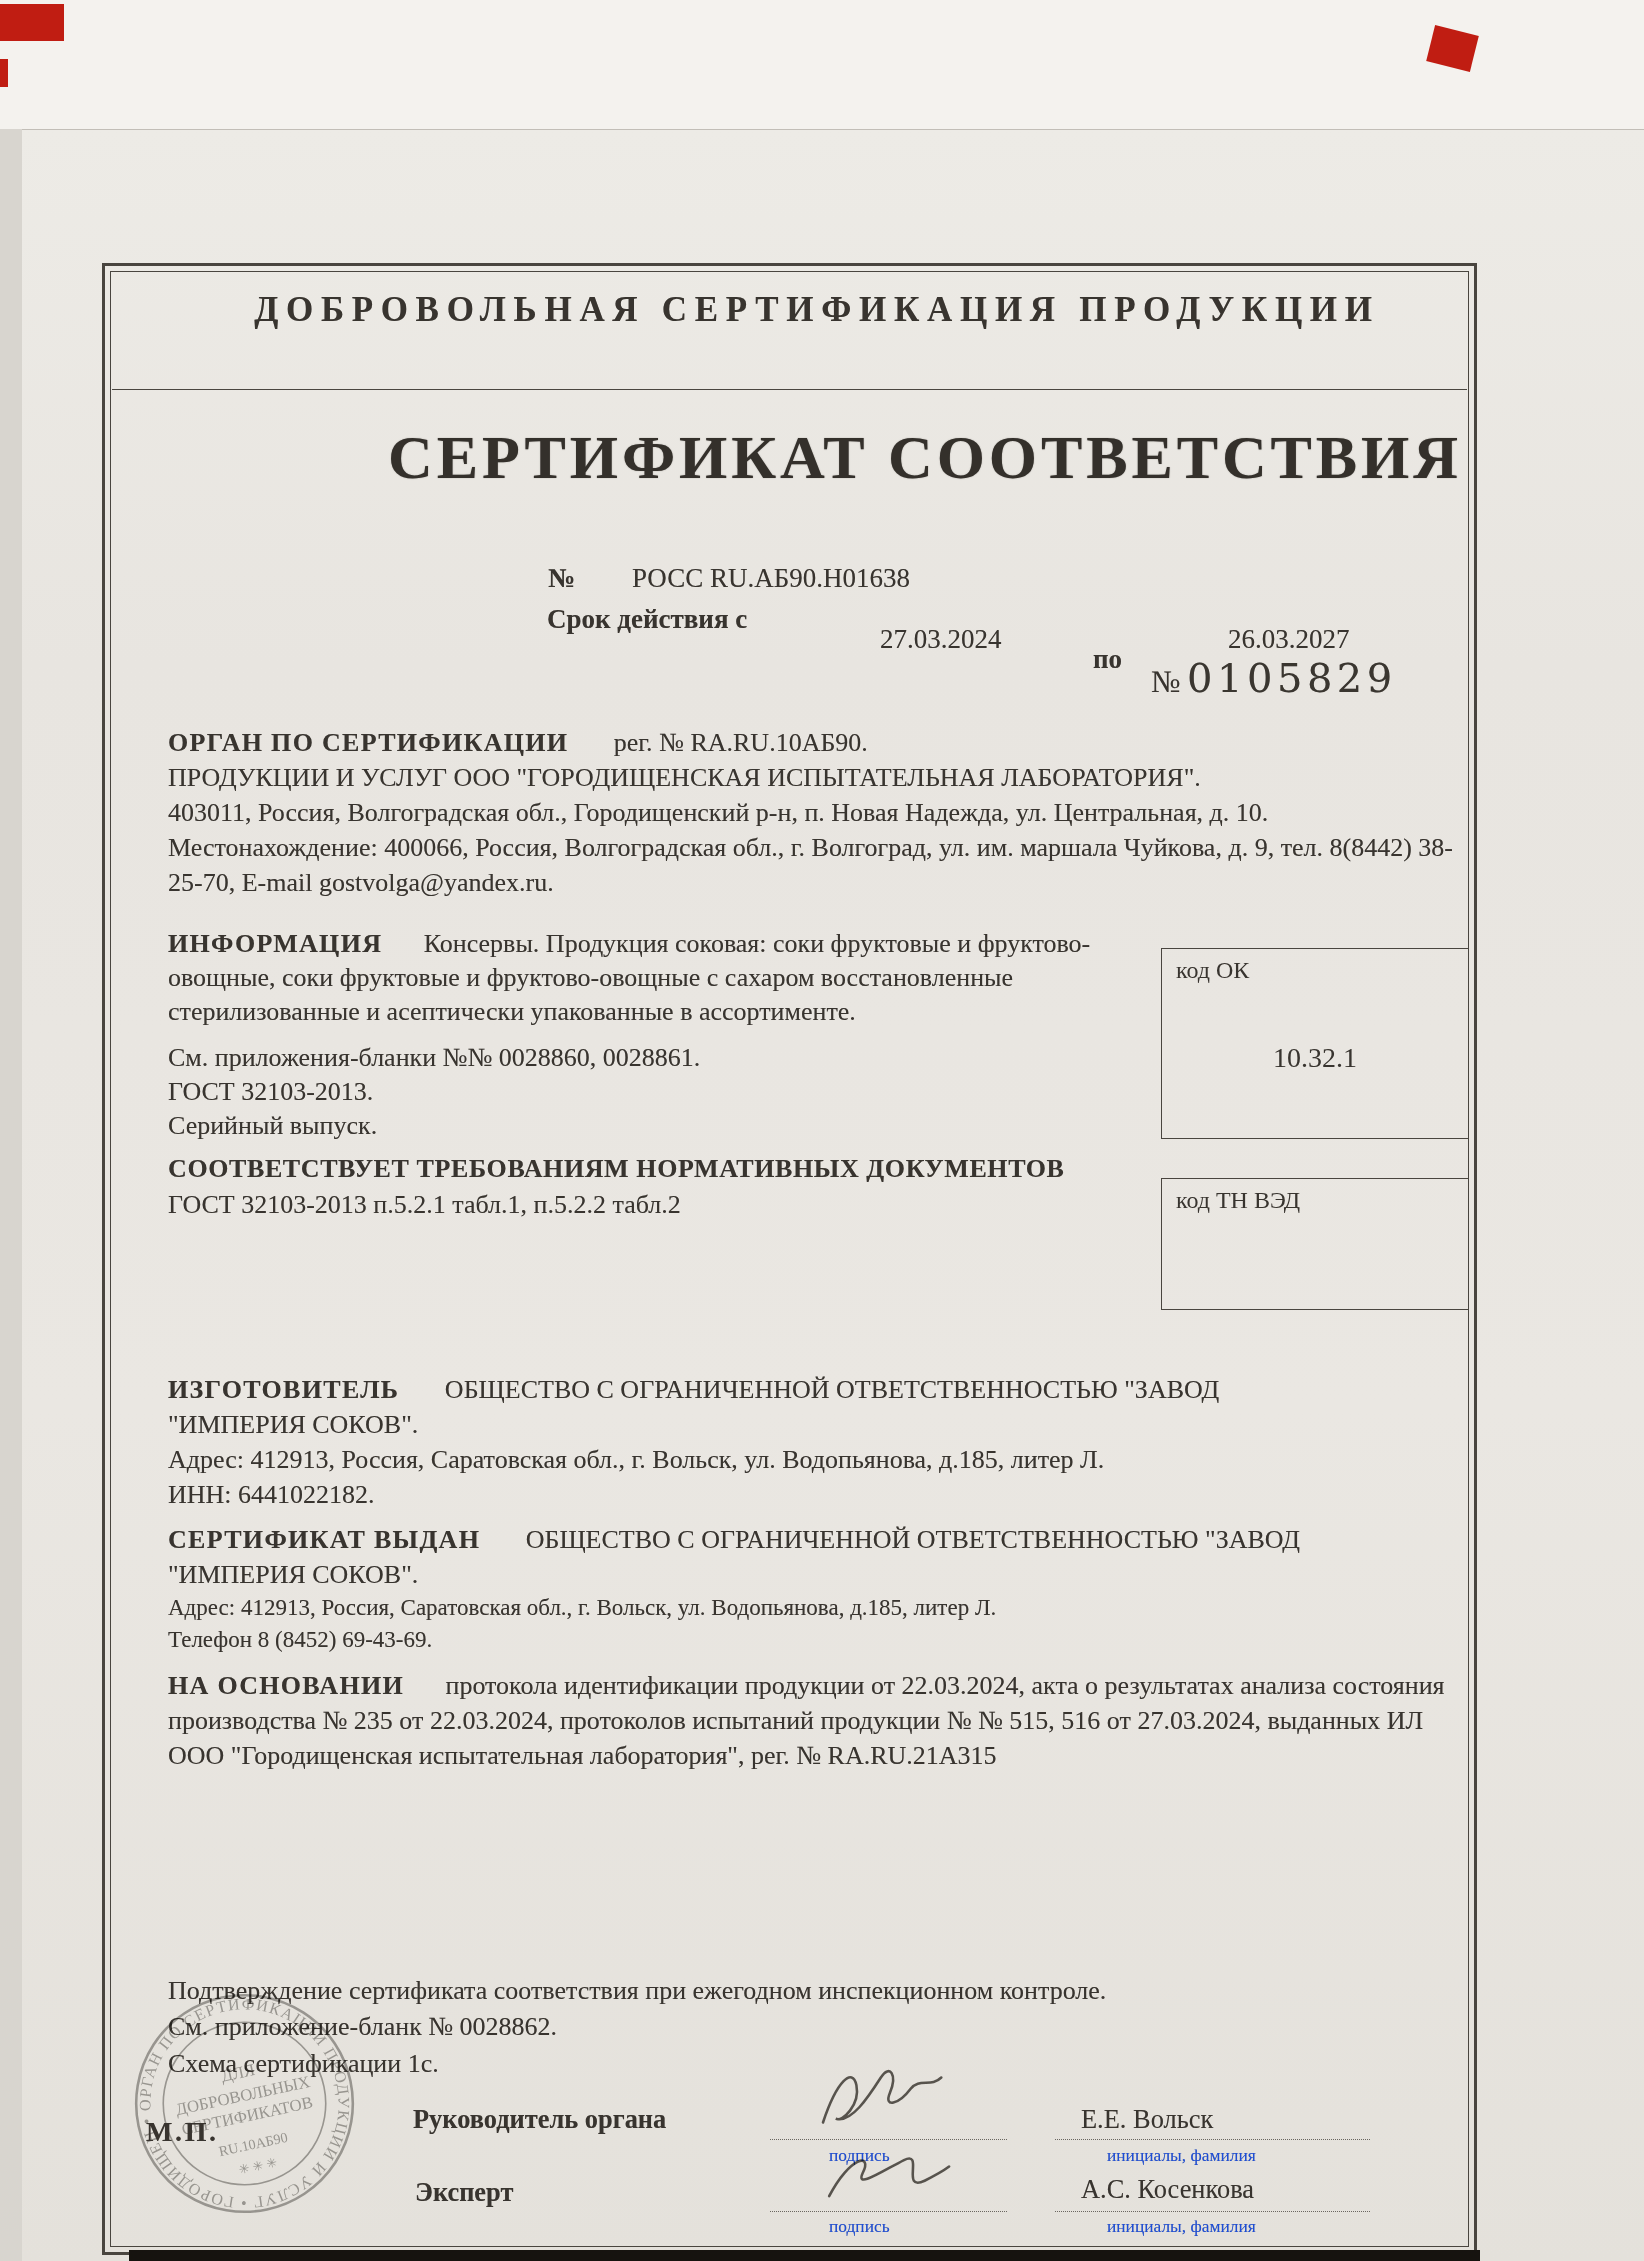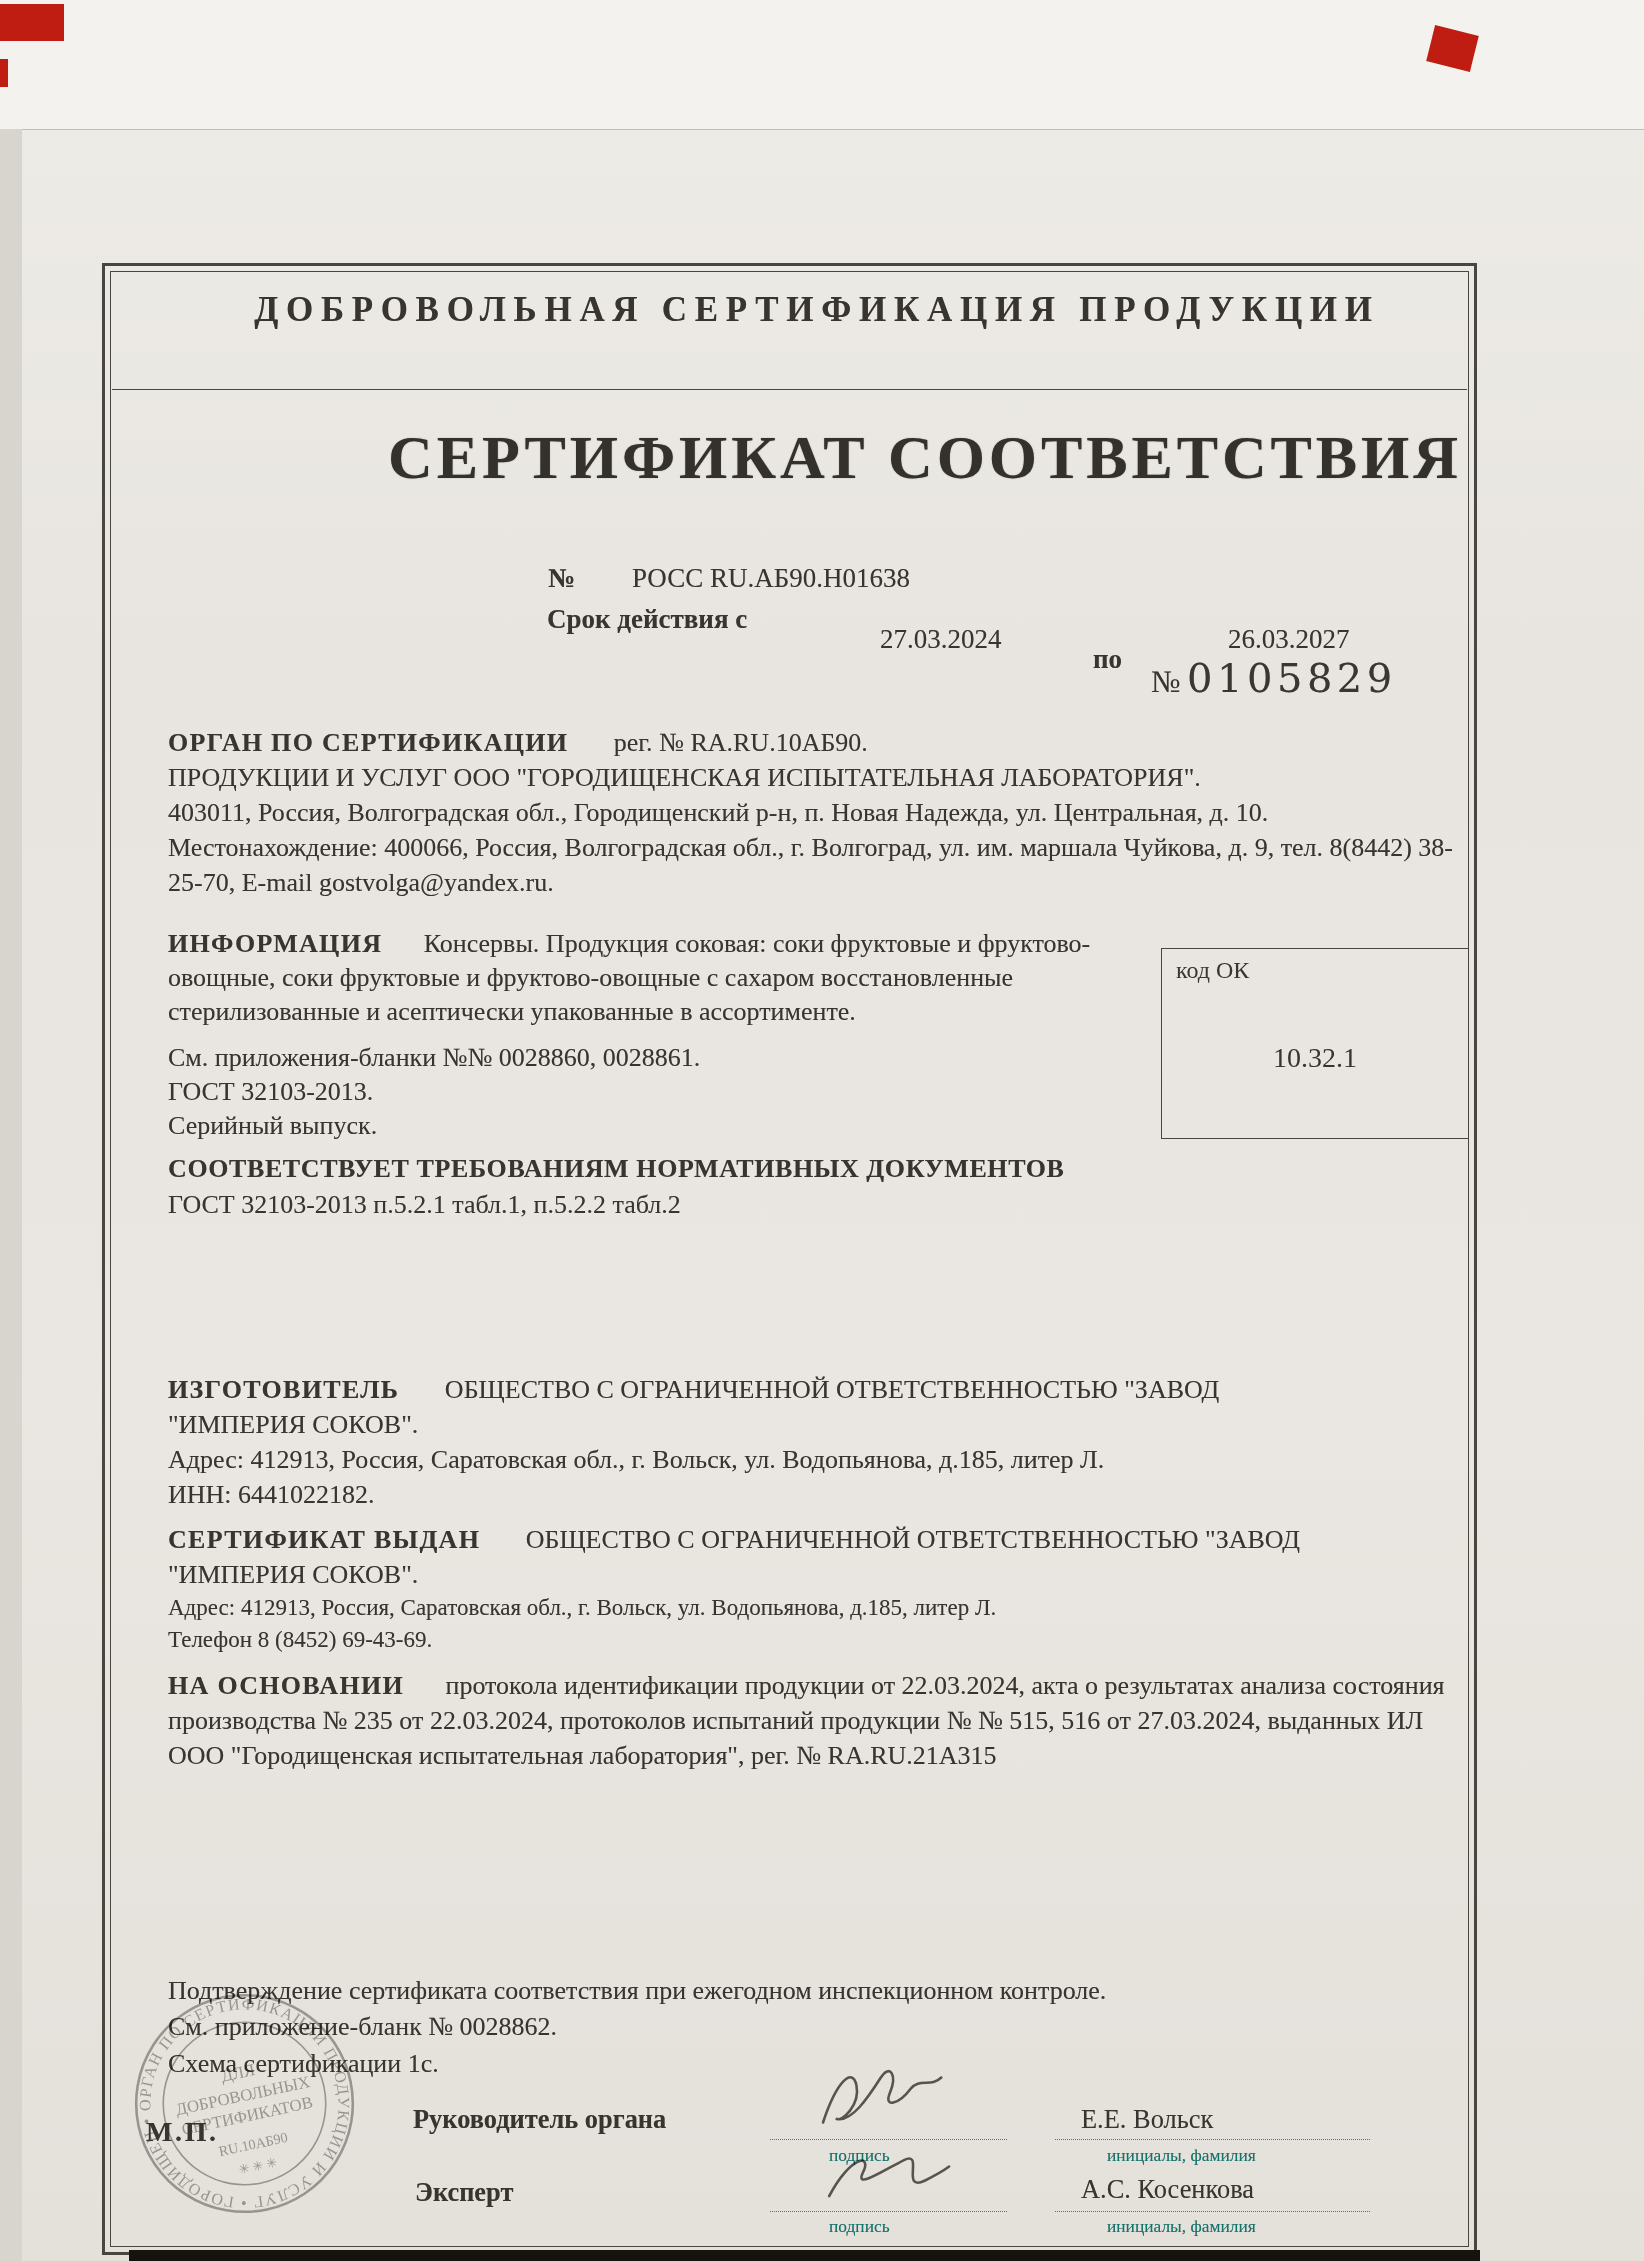--- a/index.html
+++ b/index.html
@@ -9,21 +9,21 @@
   .paper{position:absolute;left:22px;top:129px;right:0;bottom:0;
          background:linear-gradient(180deg,#edebe6 0%,#e8e5e0 25%,#eae7e2 60%,#e4e1db 100%);
          border-top:1.3px solid #c2beb7;}
   .edge-strip{position:absolute;left:0;top:129px;bottom:0;width:22px;background:#d8d5cf;}
   .redmark{position:absolute;background:#c01d12;}
   .frame{position:absolute;left:102px;top:263px;width:1375px;height:1992px;border:3.2px solid #49453f;}
   .frame-inner{position:absolute;left:5.2px;top:5.2px;right:5.2px;bottom:5.2px;border:1.9px solid #49453f;pointer-events:none;}
   .abs{position:absolute;}
   .t{position:absolute;font-size:26px;line-height:35px;color:#38342f;text-shadow:0 0 0.6px rgba(56,52,47,.35);}
   .b{font-weight:bold;}
-  .small{font-size:17.4px;line-height:19.3px;color:#0f766e;}
+  .small{font-size:17.4px;line-height:19.3px;color:#1d4ed8;}
   .program{font-size:35px;font-weight:bold;letter-spacing:7.7px;text-align:center;}
   .divider{border-top:1.9px solid #49453f;height:0;}
   .title{font-size:62px;font-weight:bold;letter-spacing:3.9px;text-align:center;color:#34302b;
          text-shadow:0 0 1.3px rgba(52,48,43,.4);}
   .serialno{font-size:40px;letter-spacing:4.5px;color:#3a3630;font-family:"DejaVu Serif",serif;}
   .codebox{position:absolute;border:1.9px solid #49453f;}
   .codebox .lbl{position:absolute;left:14px;top:7.7px;font-size:24px;}
   .codebox .val{position:absolute;left:0;right:0;text-align:center;font-size:28px;}
   .dotline{position:absolute;border-bottom:1.9px dotted #6a6660;height:0;}
   .stampwrap{position:absolute;transform:rotate(-12deg);mix-blend-mode:multiply;opacity:.6;}
@@ -83,20 +83,23 @@
     <div class="t" style="left:63px;top:842px;">Серийный выпуск.</div>
 
     <div class="codebox" style="left:1056px;top:682px;width:308px;height:191px;">
       <div class="lbl">код ОК</div>
       <div class="val" style="top:93px;">10.32.1</div>
     </div>
 
     <div class="t b" style="left:63px;top:885px;letter-spacing:0.6px;">СООТВЕТСТВУЕТ ТРЕБОВАНИЯМ НОРМАТИВНЫХ ДОКУМЕНТОВ</div>
     <div class="t" style="left:63px;top:921px;">ГОСТ 32103-2013 п.5.2.1 табл.1, п.5.2.2 табл.2</div>
 
+    <div class="codebox" style="left:1056px;top:912px;width:308px;height:132px;">
+      <div class="lbl">код ТН ВЭД</div>
+    </div>
 
     <div class="t" style="left:63px;top:1106px;width:1299px;">
       <div>
         <span class="b" style="letter-spacing:1.3px;">ИЗГОТОВИТЕЛЬ</span>
         <span style="margin-left:39px;">ОБЩЕСТВО С ОГРАНИЧЕННОЙ ОТВЕТСТВЕННОСТЬЮ "ЗАВОД</span>
       </div>
       <div>"ИМПЕРИЯ СОКОВ".</div>
       <div>Адрес: 412913, Россия, Саратовская обл., г. Вольск, ул. Водопьянова, д.185, литер Л.</div>
       <div>ИНН: 6441022182.</div>
     </div>

